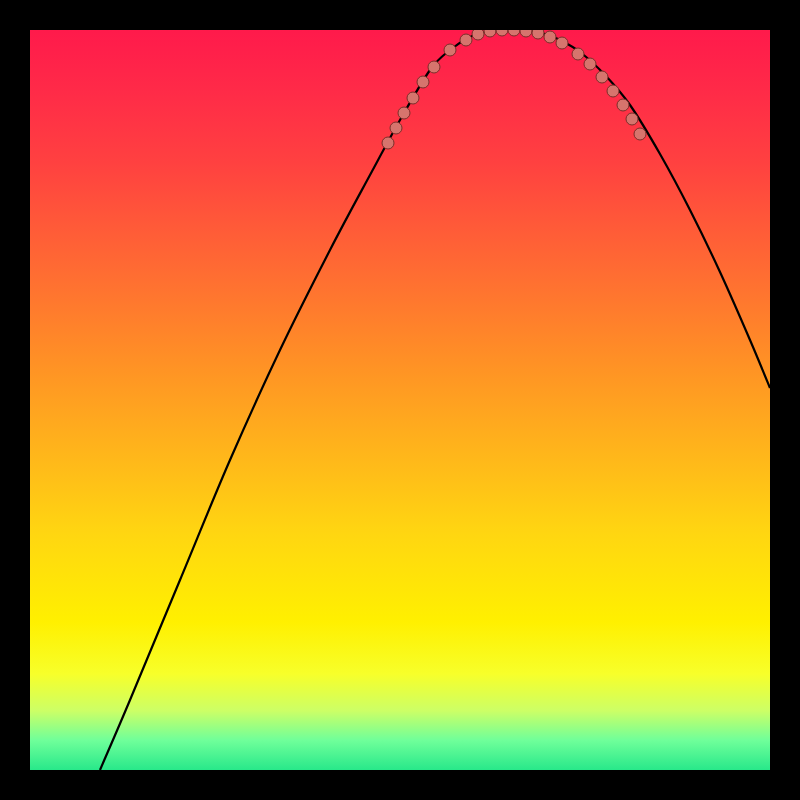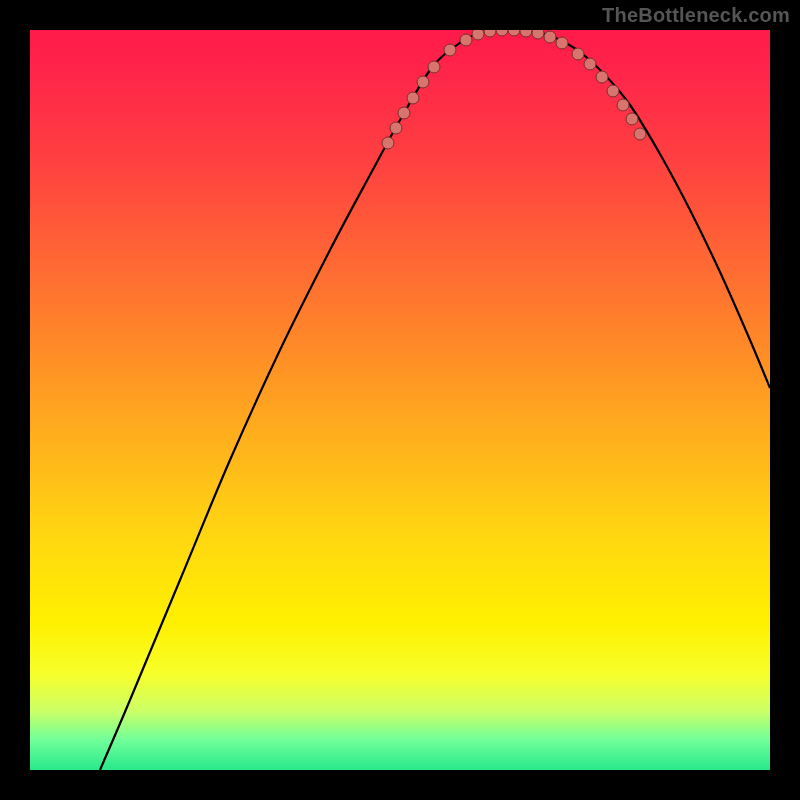--- a/index.html
+++ b/index.html
@@ -65,21 +65,20 @@
   .marker {
     fill: #d6746d;
     stroke: #7a2f2a;
     stroke-width: 1;
   }
 </style>
 </head>
 <body>
 
 <div class="stage">
-  <div class="watermark">TheBottleneck.com</div>
 
   <div class="plot">
     <div class="gradient"></div>
     <svg class="curve" viewBox="0 0 740 740" preserveAspectRatio="none">
       <path id="curve-path" fill="none" stroke="#000" stroke-width="2.2" d="M 70 740 C 75.0 728.3, 86.7 701.7, 100 670 C 113.3 638.3, 133.3 590.0, 150 550 C 166.7 510.0, 183.3 468.3, 200 430 C 216.7 391.7, 233.3 355.0, 250 320 C 266.7 285.0, 285.0 249.2, 300 220 C 315.0 190.8, 328.3 166.7, 340 145 C 351.7 123.3, 360.0 107.5, 370 90 C 380.0 72.5, 391.7 51.7, 400 40 C 408.3 28.3, 413.3 25.5, 420 20 C 426.7 14.5, 434.2 10.0, 440 7 C 445.8 4.0, 450.0 3.2, 455 2 C 460.0 0.8, 465.0 0.3, 470 0 C 475.0 -0.3, 480.0 -0.2, 485 0 C 490.0 0.2, 495.0 0.3, 500 1 C 505.0 1.7, 510.0 2.5, 515 4 C 520.0 5.5, 524.2 7.0, 530 10 C 535.8 13.0, 542.5 16.2, 550 22 C 557.5 27.8, 566.7 36.2, 575 45 C 583.3 53.8, 590.8 61.8, 600 75 C 609.2 88.2, 620.0 106.5, 630 124 C 640.0 141.5, 650.0 160.3, 660 180 C 670.0 199.7, 680.0 220.3, 690 242 C 700.0 263.7, 711.7 290.7, 720 310 C 728.3 329.3, 736.7 350.0, 740 358"></path>
       <g id="marker-group">
           <circle cx="358" cy="113" r="6" class="marker"></circle>
           <circle cx="366" cy="98" r="6" class="marker"></circle>
           <circle cx="374" cy="83" r="6" class="marker"></circle>
           <circle cx="383" cy="68" r="6" class="marker"></circle>

